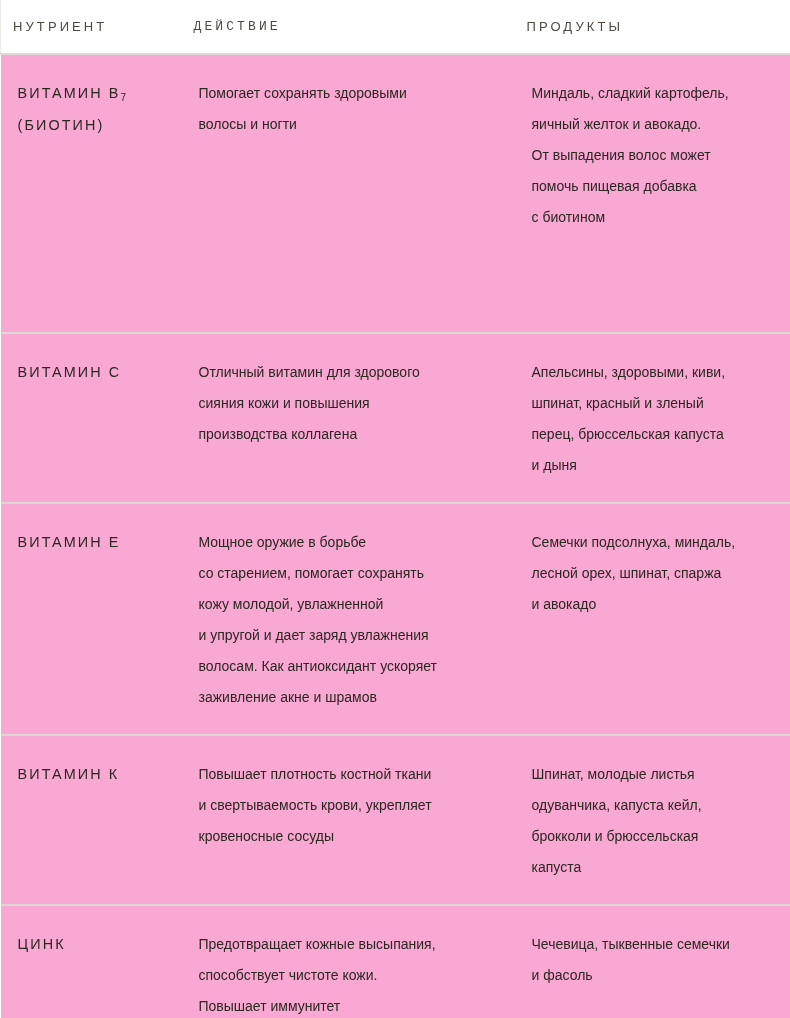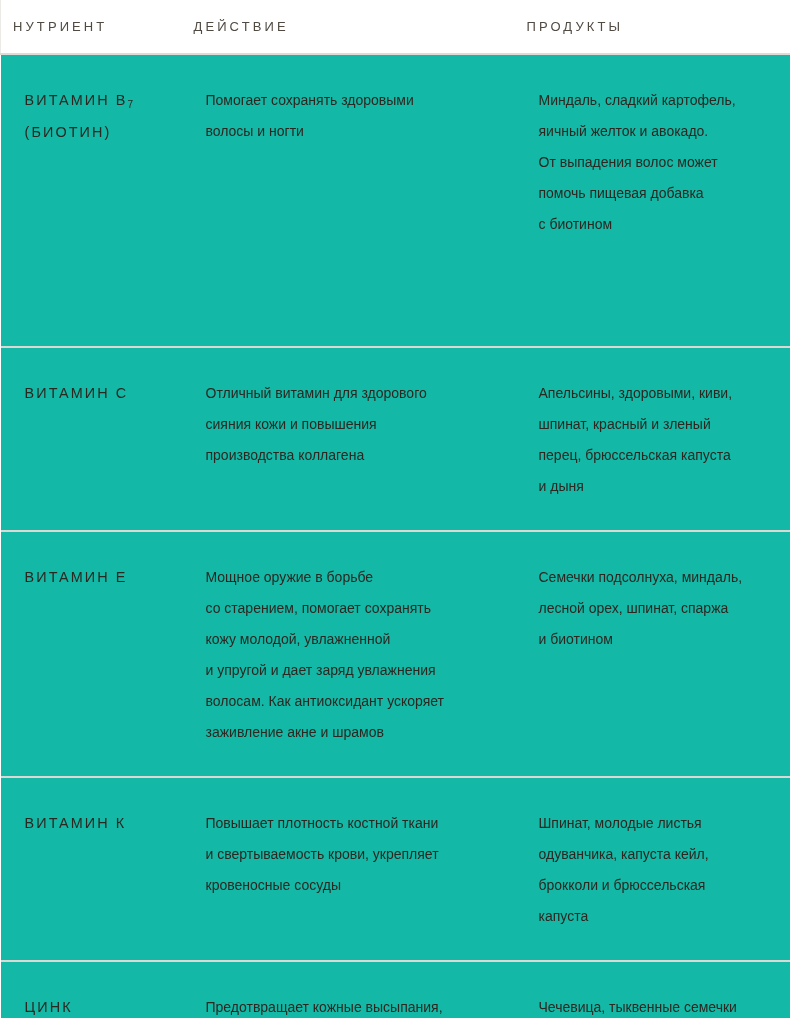--- a/index.html
+++ b/index.html
@@ -51,29 +51,29 @@
     align-items: center;
     font-size: 13px;
     font-weight: 400;
     letter-spacing: 3.1px;
     color: #504a42;
     text-transform: uppercase;
     font-stretch: condensed;
     white-space: nowrap;
   }
   .th-nutrient .header-cell-inner { padding-left: 12px; }
-  .th-action   .header-cell-inner { padding-left: 0px; }
+  .th-action   .header-cell-inner { padding-left: 0px; font-family: Liberation Mono, monospace; }
   .th-products .header-cell-inner { padding-left: 18px; }
 
   
   tbody tr.data-row > td {
-    padding: 12px;
+    padding: 5px;
     vertical-align: top;
     border-bottom: 2px solid #dcd9d4;
-    background: #14b8a6;
+    background: #f9a8d4;
   }
   tbody tr.data-row:last-child > td {
     border-bottom: 2px solid #dcd9d4;
   }
 
   .cell-inner {
     padding-top: 18px;
     padding-bottom: 16px;
     font-size: 14px;
     line-height: 31px;
@@ -188,21 +188,21 @@
           <div class="cell-inner">Мощное оружие в борьбе
 со старением, помогает сохранять
 кожу молодой, увлажненной
 и упругой и дает заряд увлажнения
 волосам. Как антиоксидант ускоряет
 заживление акне и шрамов</div>
         </td>
         <td class="cell-products">
           <div class="cell-inner">Семечки подсолнуха, миндаль,
 лесной орех, шпинат, спаржа
-и биотином</div>
+и авокадо</div>
         </td>
       </tr>
 
       <tr class="data-row">
         <td class="cell-nutrient">
           <div class="cell-inner">ВИТАМИН К</div>
         </td>
         <td class="cell-action">
           <div class="cell-inner">Повышает плотность костной ткани
 и свертываемость крови, укрепляет

